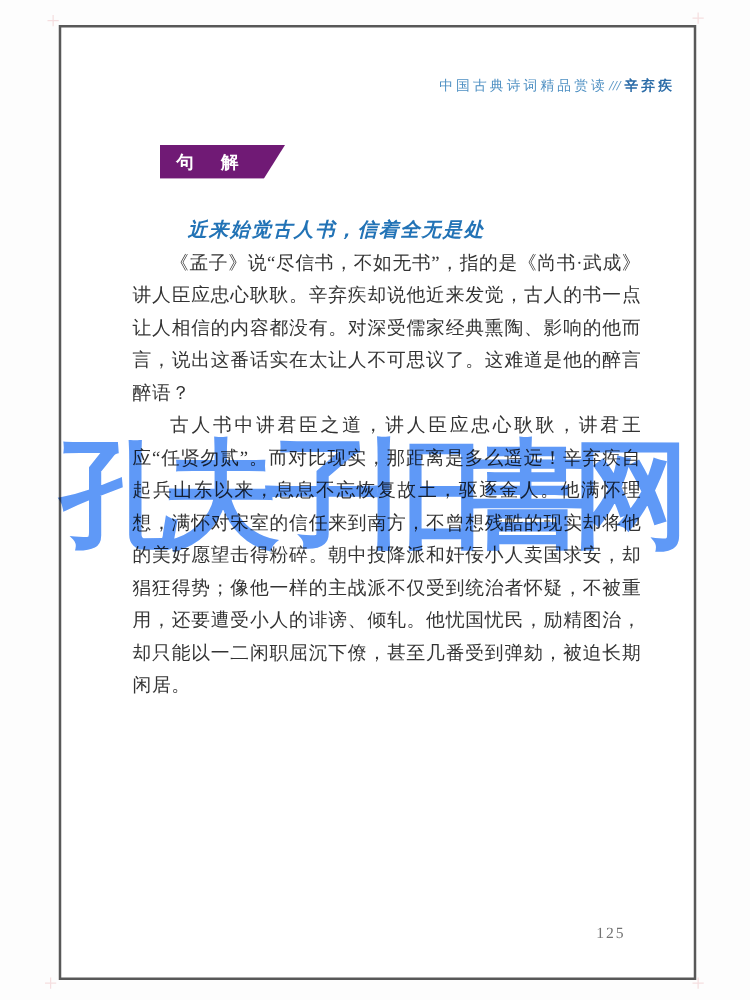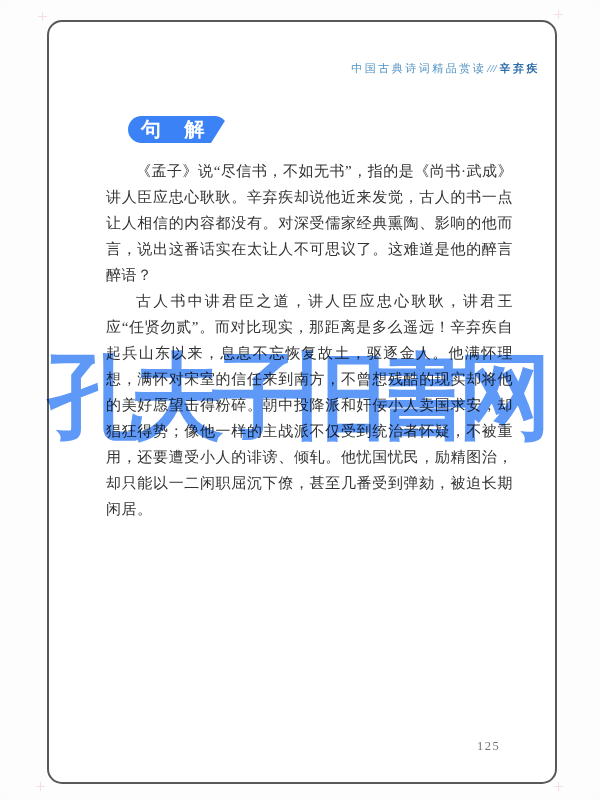--- a/index.html
+++ b/index.html
@@ -1,15 +1,15 @@
 <!DOCTYPE html>
 <html><head>
 <meta charset="utf-8">
 <style>
-  * { margin: 0; padding: 0; box-sizing: border-box; border-radius: 15px; }
+  * { margin: 0; padding: 0; box-sizing: border-box; }
   html, body {
     width: 600px; height: 800px;
     background: #fcfcfc;
     font-family: "Liberation Serif", "DejaVu Serif", serif;
     overflow: hidden;
     position: relative;
   }
   .scan-surface {
     position: absolute; inset: 0;
     background: #fdfdfd;
@@ -53,25 +53,25 @@
   }
   .running-header .author {
     font-weight: bold;
     color: #2d6da8;
   }
 
   .section-badge {
     position: absolute;
     left: 128px; top: 116px;
     width: 100px; height: 27px;
-    background: #3b82f6;
+    background: #701a75;
     clip-path: polygon(0 0, 100% 0, 83% 100%, 0 100%);
     color: #ffffff;
     font-family: "Liberation Sans", "DejaVu Sans", sans-serif;
-    font-size: 20px;
+    font-size: 14px;
     font-weight: bold;
     letter-spacing: 9px;
     line-height: 26px;
     padding-left: 13px;
   }
 
   .content {
     position: absolute;
     left: 106px; top: 158px;
     width: 407px;
@@ -132,20 +132,21 @@
 
   <div class="page-frame"></div>
 
   <div class="running-header">
     <span>中国古典诗词精品赏读</span><span class="slashes">///</span><span class="author">辛弃疾</span>
   </div>
 
   <div class="section-badge">句 解</div>
 
   <div class="content">
+    <div class="sub-heading second">近来始觉古人书，信着全无是处</div>
     <p>《孟子》说“尽信书，不如无书”，指的是《尚书·武成》讲人臣应忠心耿耿。辛弃疾却说他近来发觉，古人的书一点让人相信的内容都没有。对深受儒家经典熏陶、影响的他而言，说出这番话实在太让人不可思议了。这难道是他的醉言醉语？</p>
     <p>古人书中讲君臣之道，讲人臣应忠心耿耿，讲君王应“任贤勿贰”。而对比现实，那距离是多么遥远！辛弃疾自起兵山东以来，息息不忘恢复故土，驱逐金人。他满怀理想，满怀对宋室的信任来到南方，不曾想残酷的现实却将他的美好愿望击得粉碎。朝中投降派和奸佞小人卖国求安，却猖狂得势；像他一样的主战派不仅受到统治者怀疑，不被重用，还要遭受小人的诽谤、倾轧。他忧国忧民，励精图治，却只能以一二闲职屈沉下僚，甚至几番受到弹劾，被迫长期闲居。</p>
   </div>
 
   <div class="watermark">孔夫子旧書网</div>
 
   <div class="page-number">125</div>
 
 </div>
 

